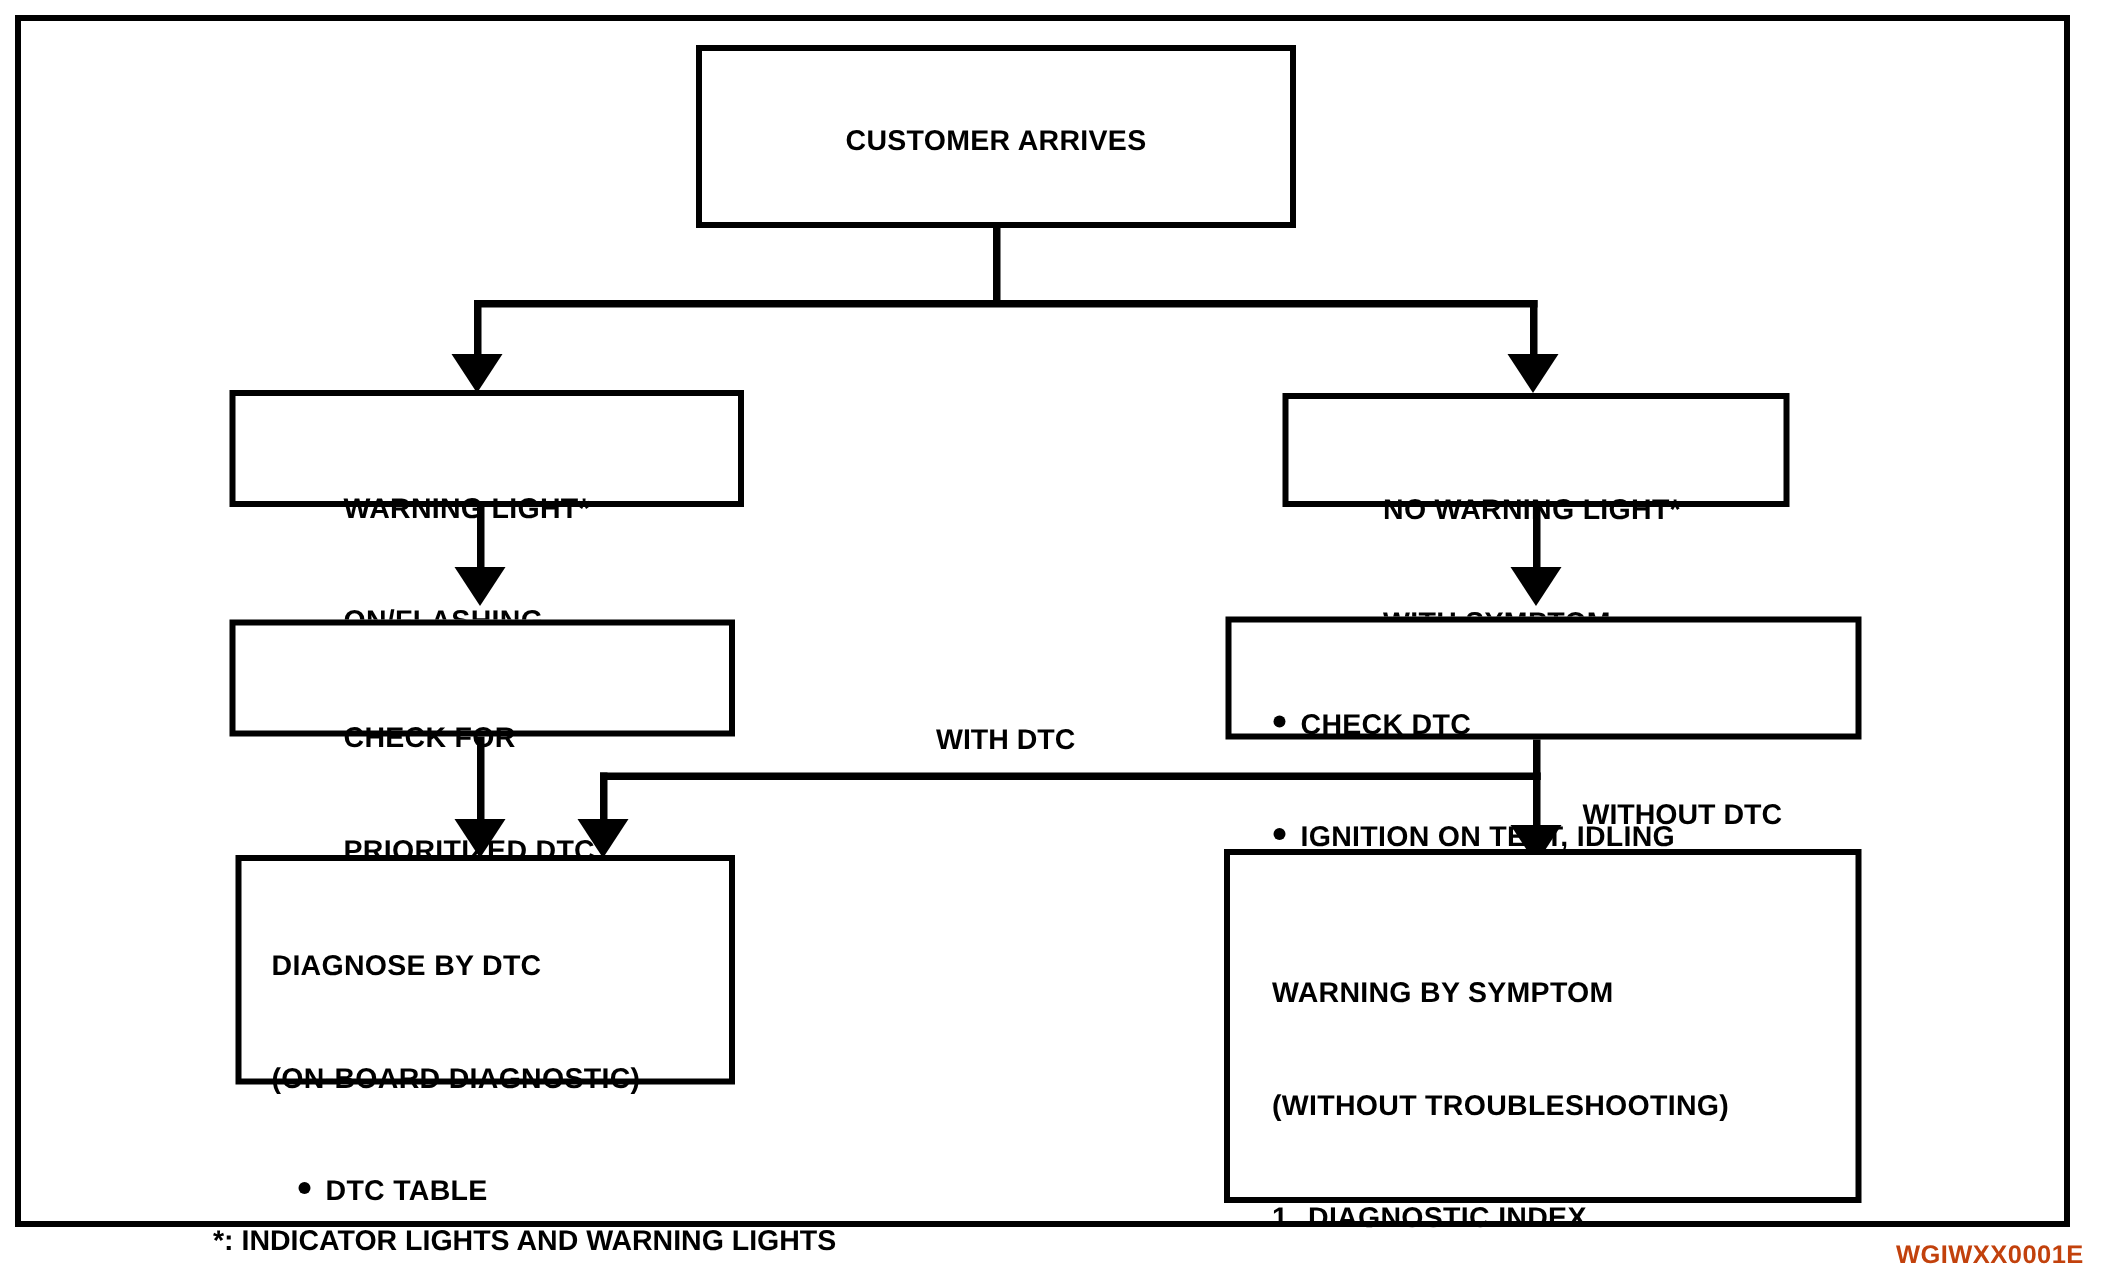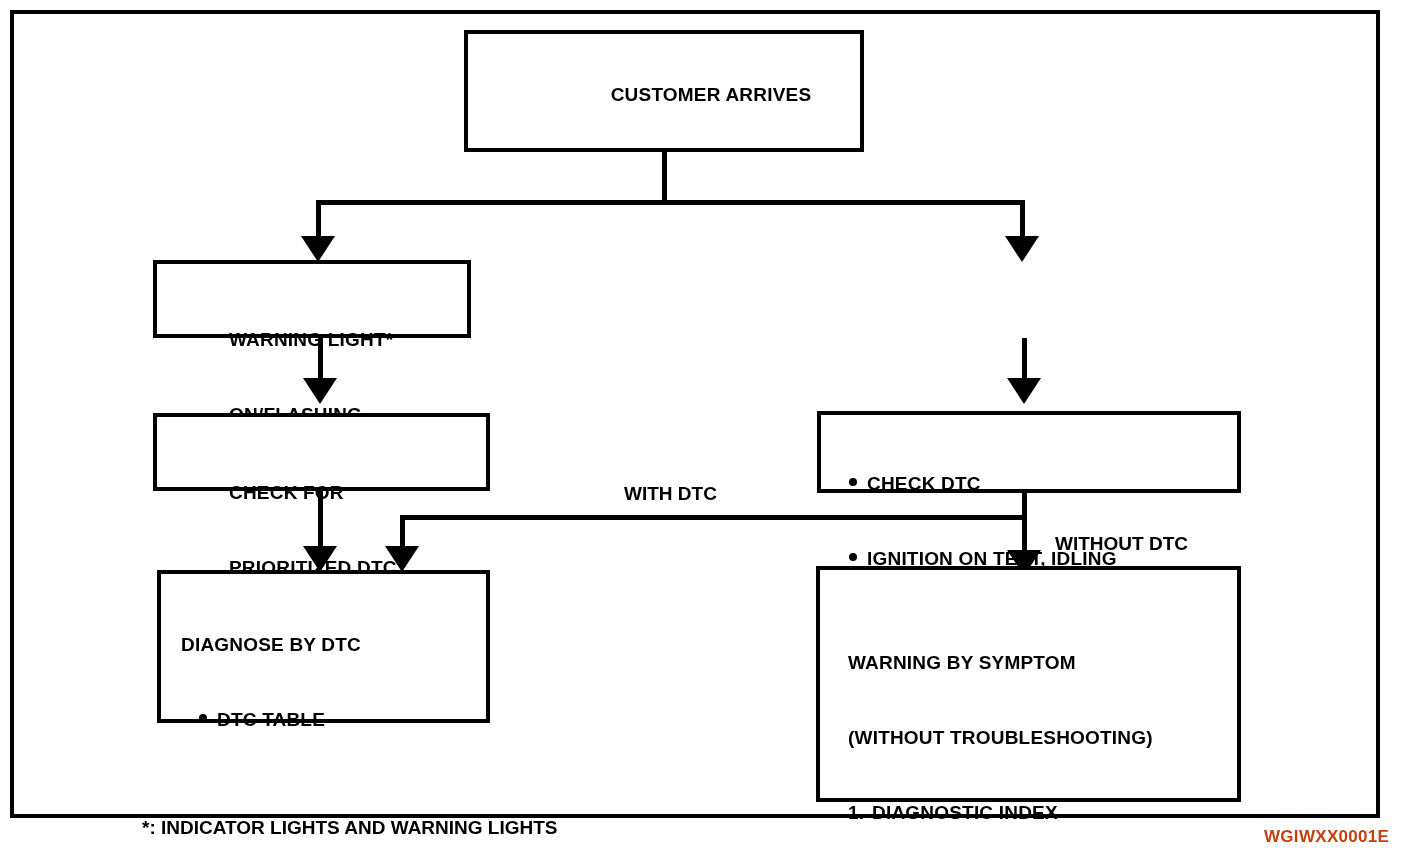--- a/index.html
+++ b/index.html
@@ -125,53 +125,59 @@
   }
 </style>
 </head>
 <body>
 
 <div id="stage">
 
   <div id="frame"></div>
 
   <div class="node" style="left:464px; top:30px; width:400px; height:122px;">
-    <div class="node-text center-text" style="top:48px; left:0;padding-left:47px;">CUSTOMER ARRIVES</div>
+    <div class="node-text center-text" style="top:48px; left:0;">CUSTOMER ARRIVES</div>
   </div>
 
   <div class="vline" style="left:662px; top:152px; height:50px;"></div>
 
   <div class="hline" style="left:316px; top:200px; width:709px;"></div>
 
   <div class="vline" style="left:316px; top:200px; height:40px;"></div>
   <div class="arrowhead" style="left:301px; top:236px;"></div>
 
   <div class="vline" style="left:1020px; top:200px; height:40px;"></div>
   <div class="arrowhead" style="left:1005px; top:236px;"></div>
 
-  <div class="node" style="left:153px; top:260px; width:318px; height:78px;">
+  <div class="node" style="left:153px; top:260px; width:343px; height:78px;">
     <div class="node-text" style="top:13px; left:72px;">
       <span class="row">WARNING LIGHT*</span>
       <span class="row">ON/FLASHING</span>
     </div>
   </div>
 
   <div class="vline" style="left:318px; top:338px; height:42px;"></div>
   <div class="arrowhead" style="left:303px; top:378px;"></div>
 
   <div class="node" style="left:153px; top:413px; width:337px; height:78px;">
     <div class="node-text" style="top:13px; left:72px;">
       <span class="row">CHECK FOR</span>
       <span class="row">PRIORITIZED DTC</span>
     </div>
   </div>
 
   <div class="vline" style="left:318px; top:491px; height:60px;"></div>
   <div class="arrowhead" style="left:303px; top:546px;"></div>
 
+  <div class="node" style="left:855px; top:262px; width:338px; height:76px;">
+    <div class="node-text" style="top:12px; left:63px;">
+      <span class="row">NO WARNING LIGHT*</span>
+      <span class="row">WITH SYMPTOM</span>
+    </div>
+  </div>
 
   <div class="vline" style="left:1022px; top:338px; height:42px;"></div>
   <div class="arrowhead" style="left:1007px; top:378px;"></div>
 
   <div class="node" style="left:817px; top:411px; width:424px; height:82px;">
     <div class="node-text" style="top:6px; left:28px;">
       <span class="bullet-row">
         <span class="bullet"></span>
         <span>CHECK DTC</span>
       </span>
@@ -189,20 +195,21 @@
   <div class="arrowhead" style="left:385px; top:546px;"></div>
   <div class="edge-label" style="left:624px; top:483px;">WITH DTC</div>
 
   <div class="vline" style="left:1022px; top:515px; height:40px;"></div>
   <div class="arrowhead" style="left:1007px; top:550px;"></div>
   <div class="edge-label" style="left:1055px; top:533px;text-align:center;">WITHOUT DTC</div>
 
   <div class="node" style="left:157px; top:570px; width:333px; height:153px;">
     <div class="node-text" style="top:8px; left:20px;">
       <span class="row">DIAGNOSE BY DTC</span>
+      <span class="row">(ON-BOARD DIAGNOSTIC)</span>
       <span class="bullet-row indent">
         <span class="bullet"></span>
         <span>DTC TABLE</span>
       </span>
       
       
       
     </div>
   </div>
 

